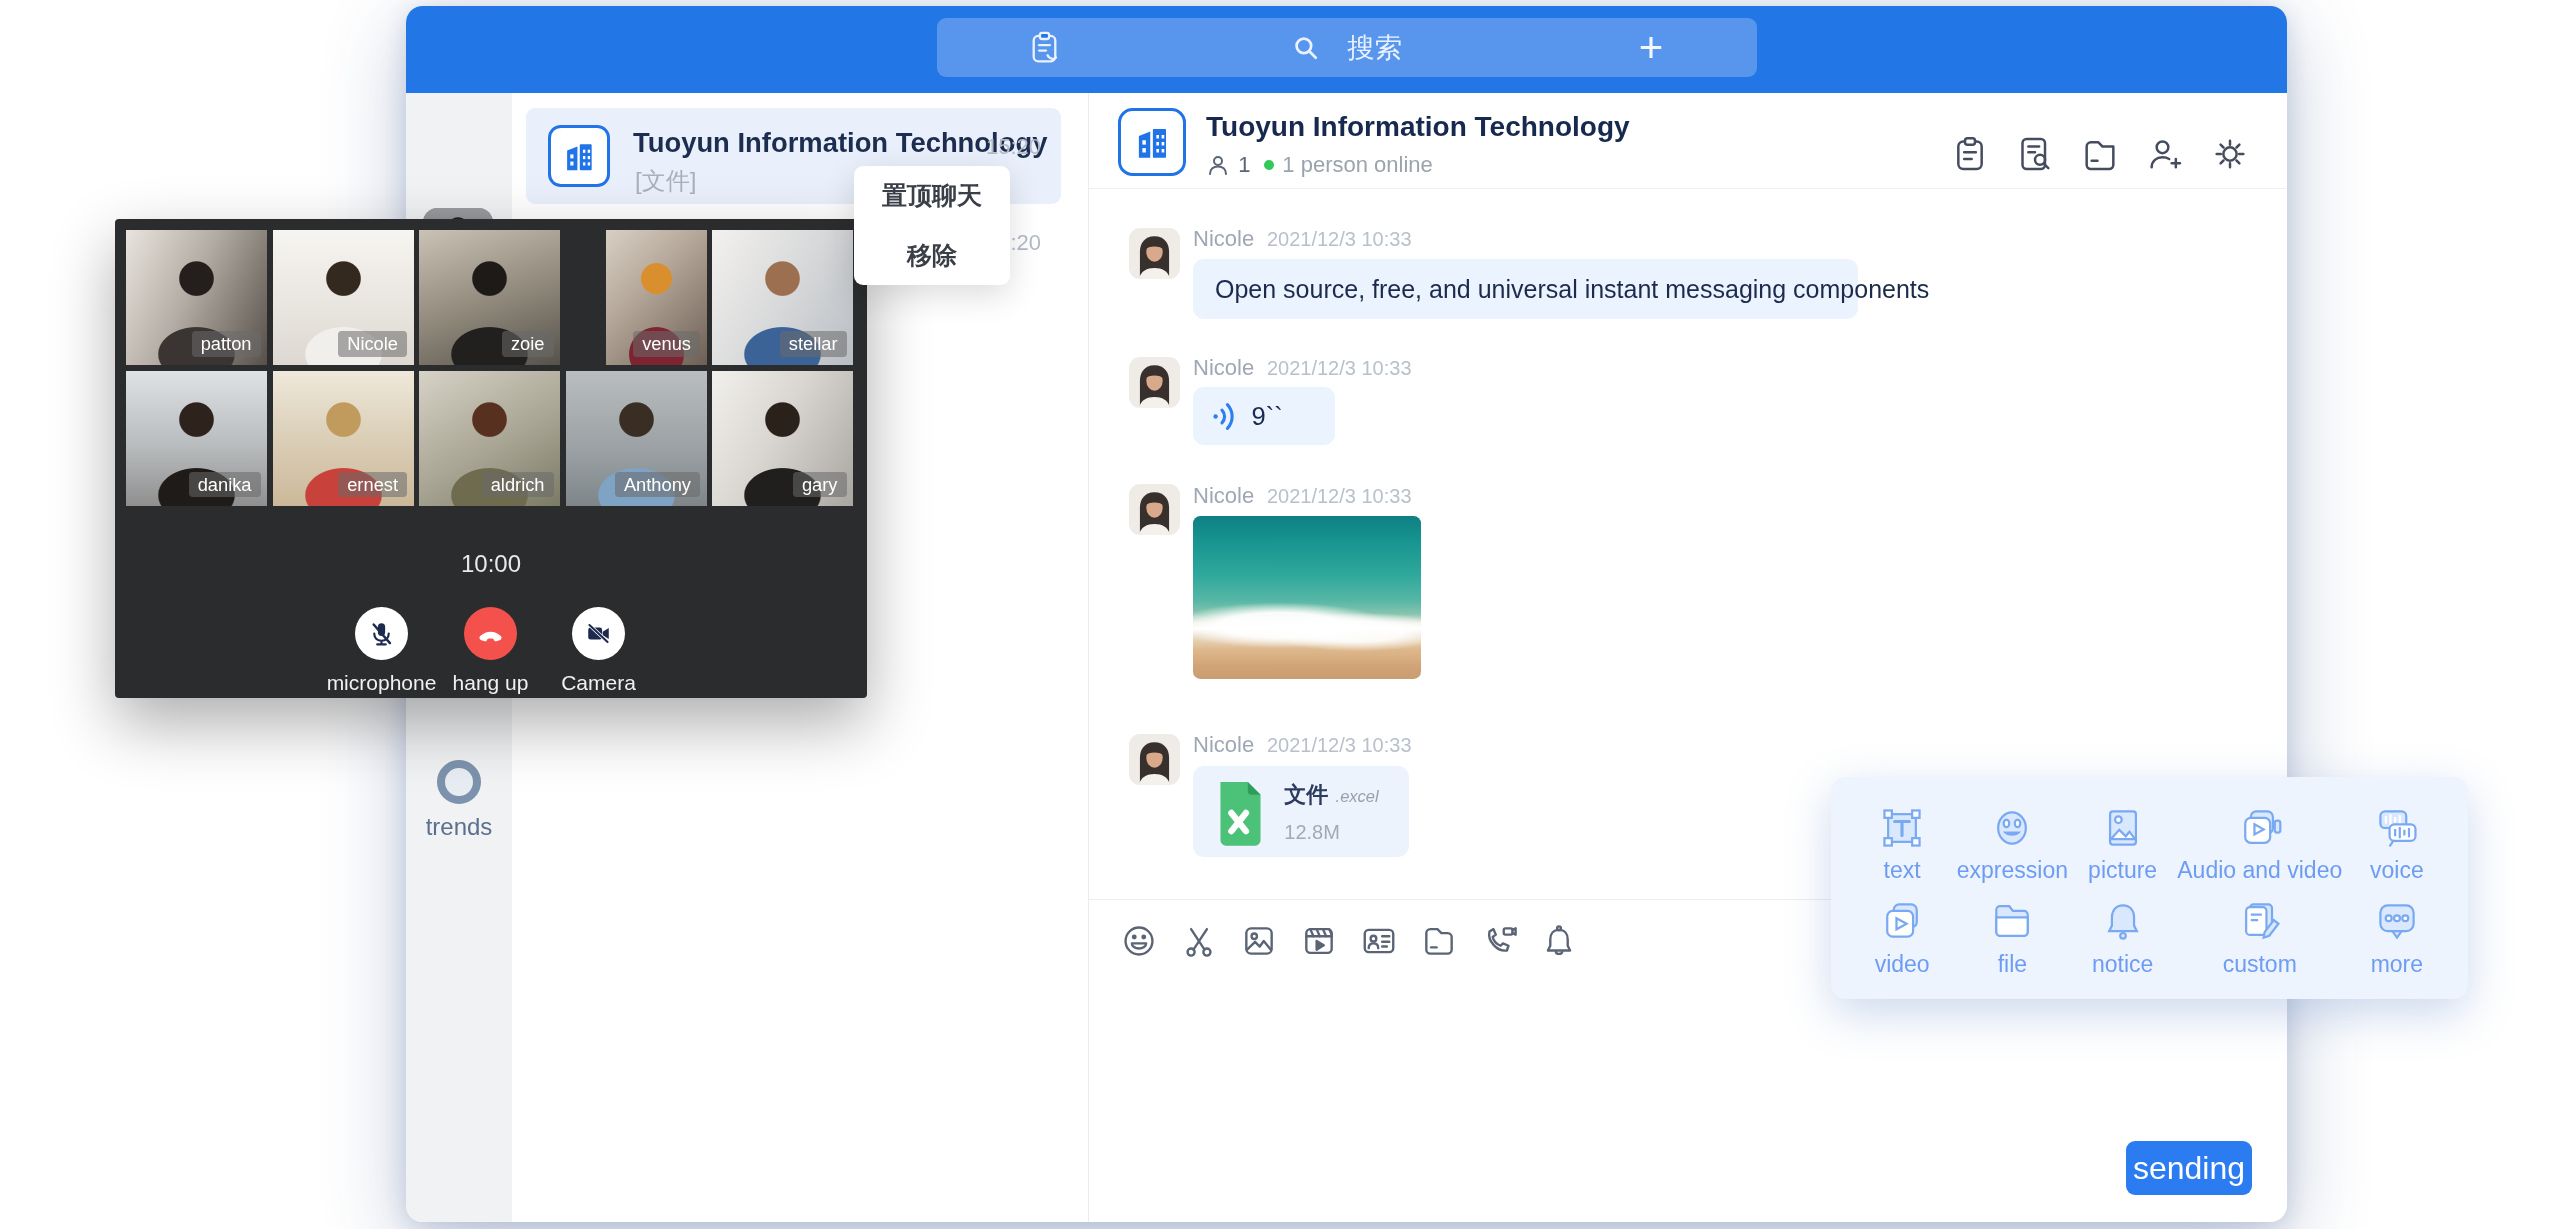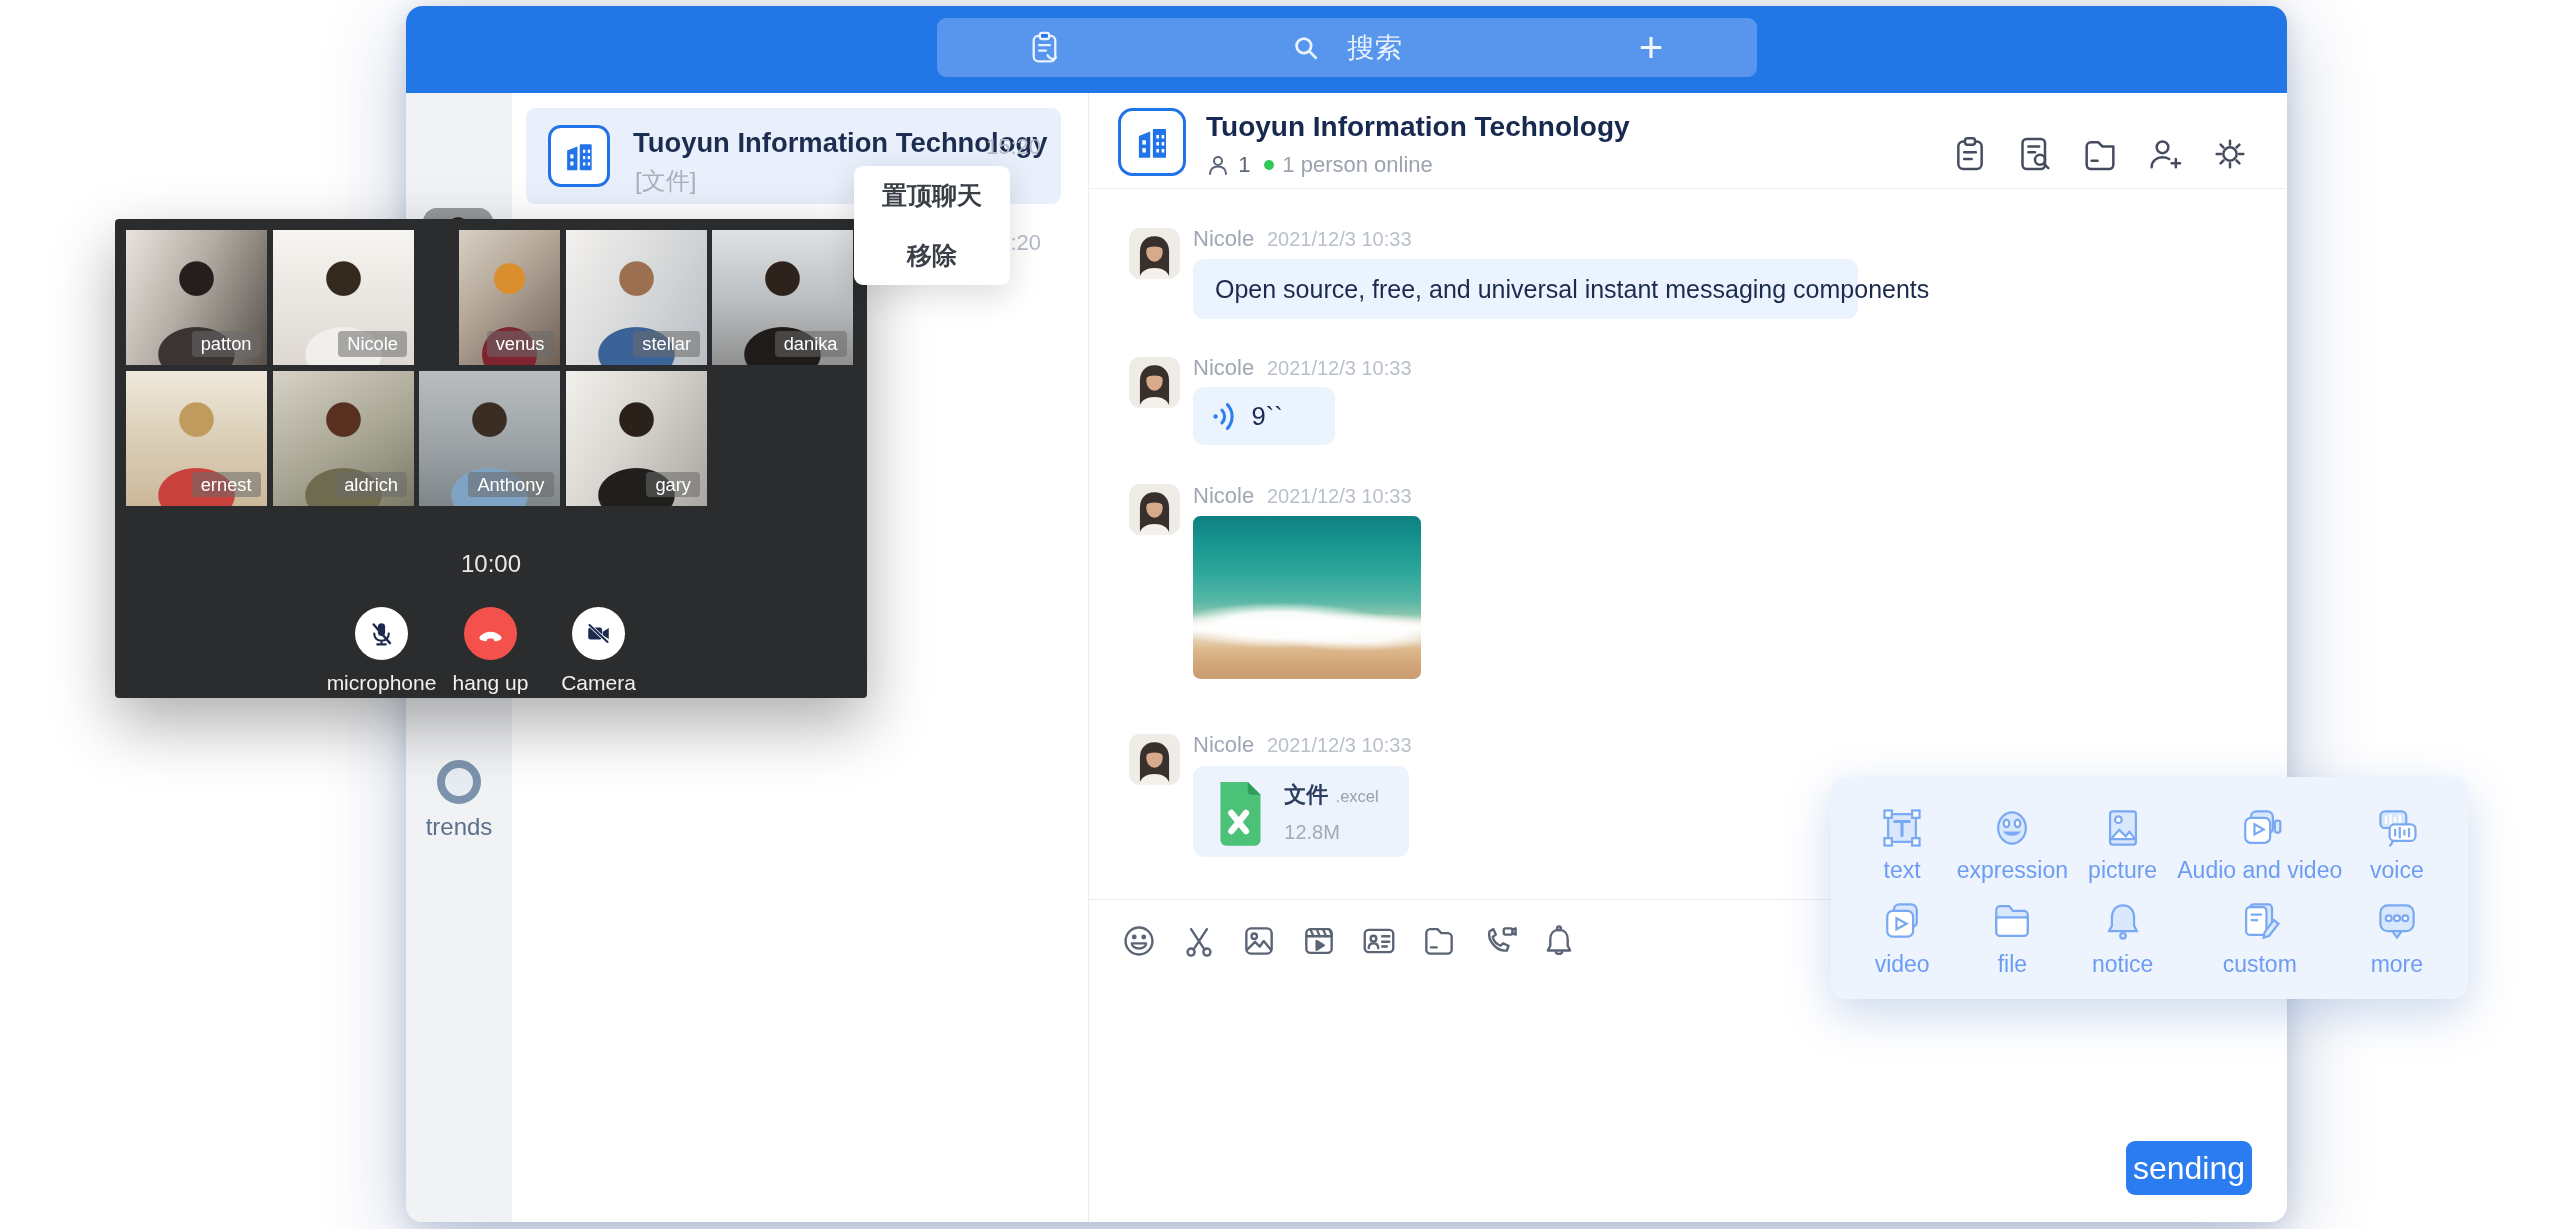--- a/index.html
+++ b/index.html
@@ -67,21 +67,21 @@
     background:
       radial-gradient(48% 14% at 38% 67%, rgba(255,255,255,.95) 0 55%, rgba(255,255,255,0) 100%),
       radial-gradient(40% 12% at 72% 71%, rgba(255,255,255,.9) 0 50%, rgba(255,255,255,0) 100%),
       linear-gradient(180deg,#0f7f84 0%,#17958f 16%,#2fa89c 36%,#57b7a6 52%,#86c4ad 60%,
         #f3efe6 66%,#ffffff 69%,#eadfca 73%,#ddb88c 82%,#d0a276 93%,#c99d72 100%); }
   .fbubble { left:787px; top:760px; width:216px; height:91px; padding:0 0 0 22px; background:#edf3fd; }
   .fico { width:51px; height:68px; }
   .fmeta { margin-left:18.3px; }
   .fline1 { display:flex; align-items:baseline; gap:7.3px; }
   .fname { font-size:22px; font-weight:700; color:#2c3c5e; }
-  .fext { font-size:16.5px; color:#97a0ae; }
+  .fext { font-size:16.5px; color:#97a0ae;font-style:italic; }
   .fsize { margin-top:11px; font-size:20px; color:#a3aab6; }
 
   
   .tdiv { position:absolute; left:682px; top:893px; width:1198px; height:0.9px; background:#ededed; }
   .toolbar { position:absolute; left:714px; top:916px; display:flex; gap:22px; }
   .tic { width:38px; height:38px; }
 
   .send-btn { position:absolute; left:1720px; top:1135px; width:126px; height:54px; background:#2B7CF0; border-radius:9.1px;
               color:#fff; font-size:32px; display:flex; align-items:center; justify-content:center; }
 
@@ -426,20 +426,23 @@
   </div>
 
   <div class="callwin">
     <div class="grid">
       <div class="tile t1">
           <span class="chip">patton</span>
         </div>
       <div class="tile t2">
           <span class="chip">Nicole</span>
         </div>
+      <div class="tile t3">
+          <span class="chip">zoie</span>
+        </div>
       <div class="tile t4">
           <span class="chip">venus</span>
         </div>
       <div class="tile t5">
           <span class="chip">stellar</span>
         </div>
       <div class="tile t6">
           <span class="chip">danika</span>
         </div>
       <div class="tile t7">

